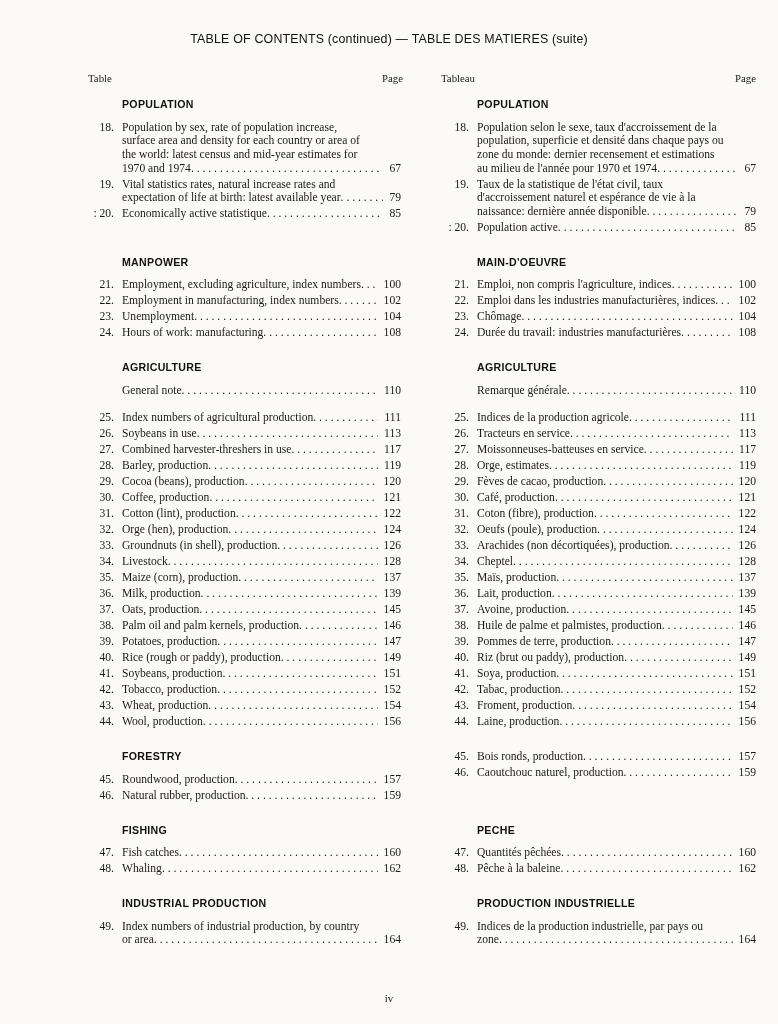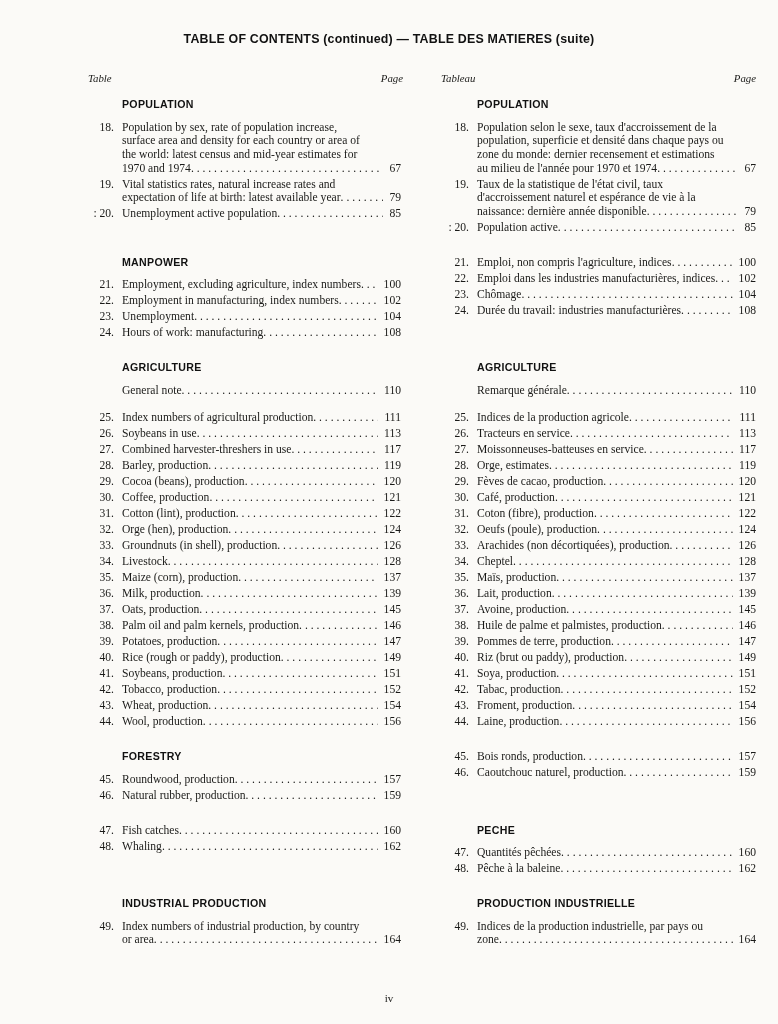--- a/index.html
+++ b/index.html
@@ -16,31 +16,30 @@
     font-size: 11.6px;
     line-height: 13.6px;
     overflow: hidden;
   }
   .title {
     position: relative;
     left: -33px; 
     margin: 0;
     text-align: center;
     font-family: "Liberation Sans", sans-serif;
-    font-weight: bold;
+    font-weight: normal;
     font-size: 12.4px;
     letter-spacing: 0.2px;
     color: #111;
   }
   .col-headers {
     display: grid;
     grid-template-columns: 1fr 1fr;
     column-gap: 38px;
     margin-top: 25px;
-    font-style: italic;
     font-size: 10.8px;
   }
   .col-header { display: flex; justify-content: space-between; }
   .toc-grid {
     display: grid;
     grid-template-columns: 1fr 1fr;
     column-gap: 42px;
     row-gap: 19px;
     margin-top: 13px;
   }
@@ -126,21 +125,21 @@
           <div class="entry">
     <span class="num">19.</span>
     <div class="body">
       <span class="text">Vital statistics rates, natural increase rates and expectation of life at birth: latest available year</span><i class="lead"></i>
       <span class="pagenum">79</span>
     </div>
   </div>
           <div class="entry">
     <span class="num">: 20.</span>
     <div class="body">
-      <span class="text">Unemployment active population</span><i class="lead"></i>
+      <span class="text">Economically active statistique</span><i class="lead"></i>
       <span class="pagenum">85</span>
     </div>
   </div>
         </div>
   </section>
       <section class="toc-section">
     <h2 class="section-heading">POPULATION</h2>
     <div class="entry-list">
           <div class="entry">
     <span class="num">18.</span>
@@ -192,20 +191,21 @@
           <div class="entry">
     <span class="num">24.</span>
     <div class="body">
       <span class="text">Hours of work: manufacturing</span><i class="lead"></i>
       <span class="pagenum">108</span>
     </div>
   </div>
         </div>
   </section>
       <section class="toc-section">
+    <h2 class="section-heading">MAIN-D'OEUVRE</h2>
     <div class="entry-list">
           <div class="entry">
     <span class="num">21.</span>
     <div class="body">
       <span class="text">Emploi, non compris l'agriculture, indices</span><i class="lead"></i>
       <span class="pagenum">100</span>
     </div>
   </div>
           <div class="entry">
     <span class="num">22.</span>
@@ -565,20 +565,21 @@
           <div class="entry">
     <span class="num">46.</span>
     <div class="body">
       <span class="text">Caoutchouc naturel, production</span><i class="lead"></i>
       <span class="pagenum">159</span>
     </div>
   </div>
         </div>
   </section>
       <section class="toc-section">
+    <h2 class="section-heading">FISHING</h2>
     <div class="entry-list">
           <div class="entry">
     <span class="num">47.</span>
     <div class="body">
       <span class="text">Fish catches</span><i class="lead"></i>
       <span class="pagenum">160</span>
     </div>
   </div>
           <div class="entry">
     <span class="num">48.</span>

